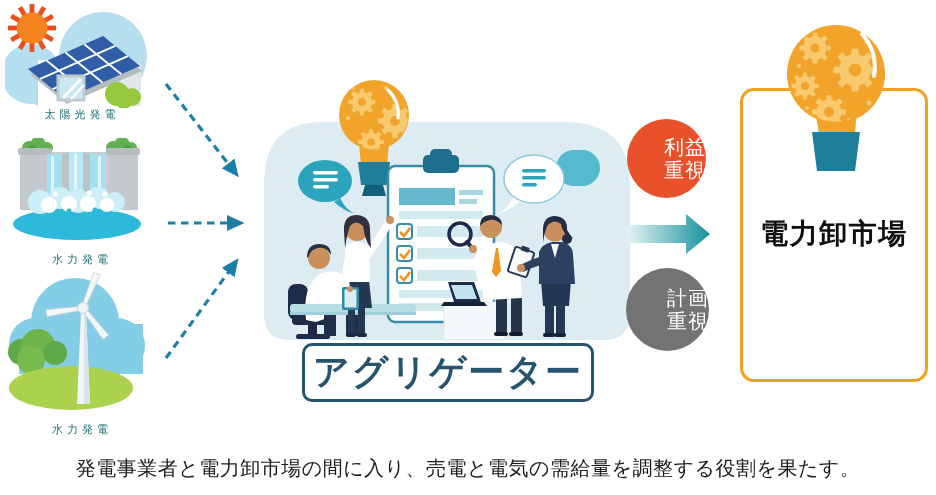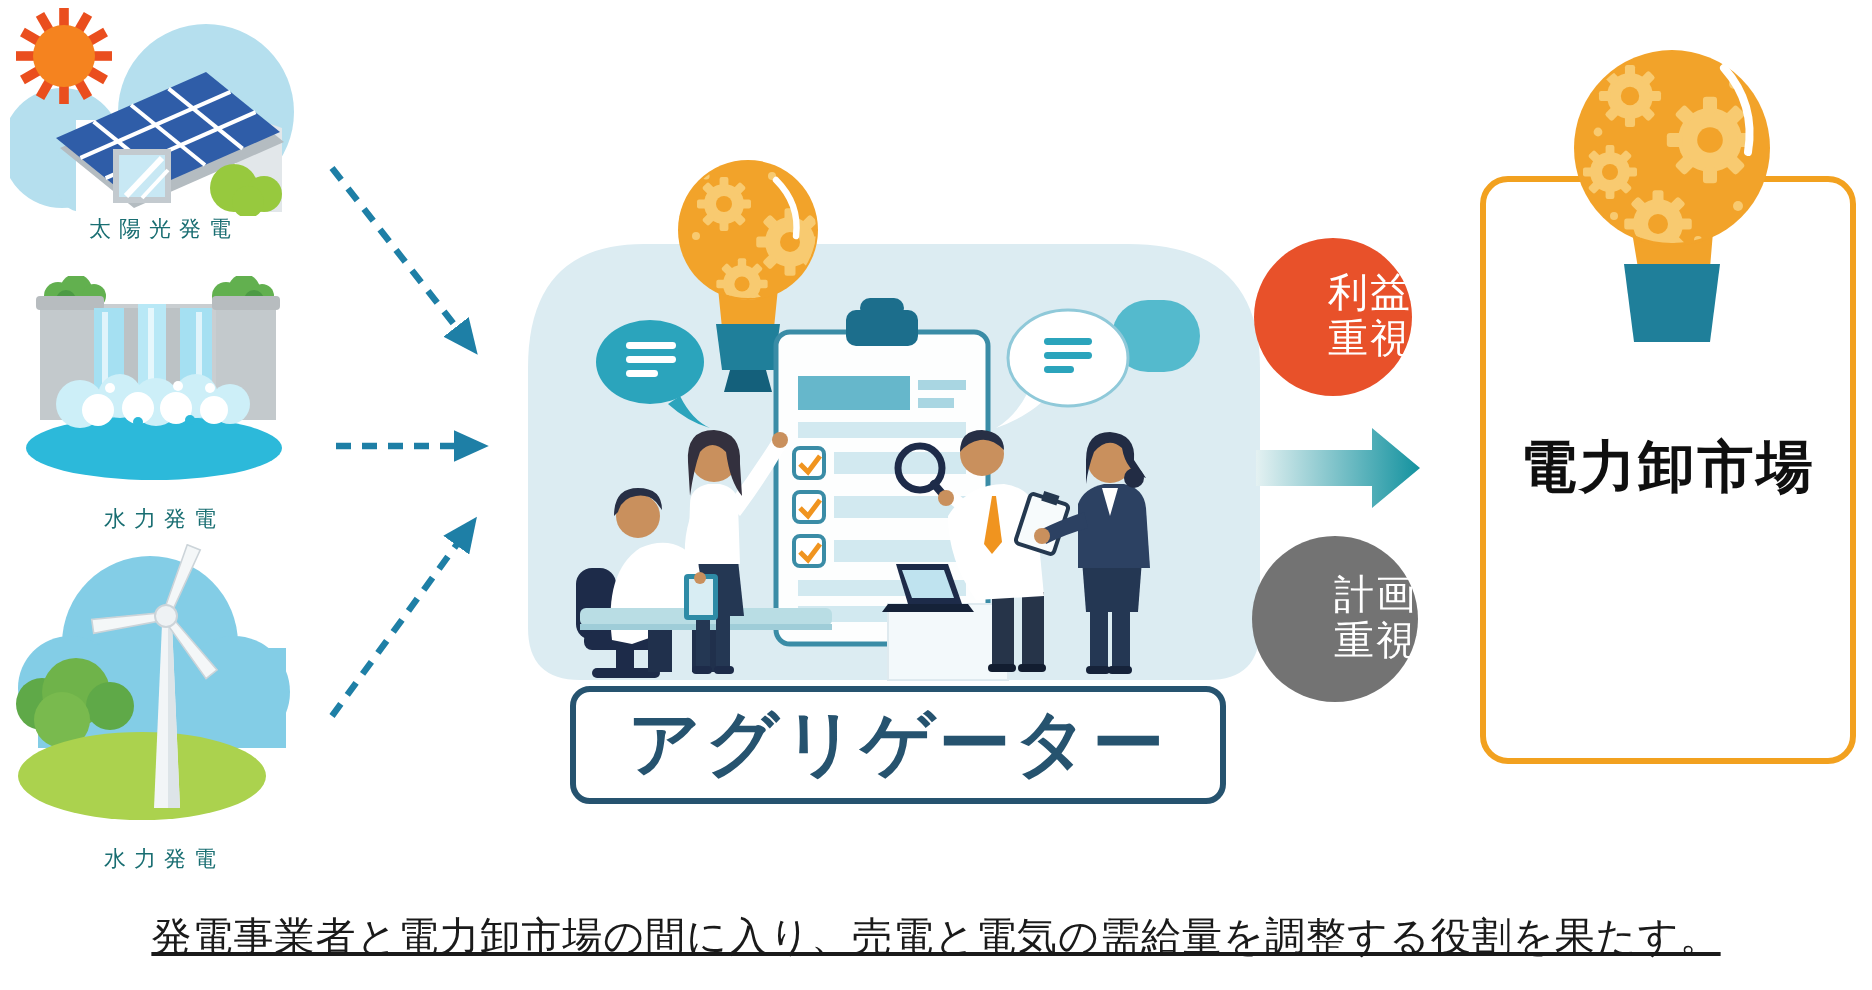--- a/index.html
+++ b/index.html
@@ -7,21 +7,21 @@
     position:relative;width:936px;height:495px;background:#ffffff;overflow:hidden;
     font-family:"Liberation Sans","DejaVu Sans",sans-serif;
   }
   .abs{position:absolute;}
   .src-label{
     position:absolute;width:150px;text-align:center;
     font-size:11px;font-weight:400;letter-spacing:4px;padding-left:4px;
     color:#196e72;box-sizing:border-box;
   }
   #aggregator-box{
-    position:absolute;left:285px;top:343px;width:328px;height:59px;
+    position:absolute;left:302px;top:343px;width:292px;height:59px;
     border:3px solid #26536f;border-radius:10px;box-sizing:border-box;
     display:flex;align-items:center;justify-content:center;background:#fff;
   }
   #aggregator-box span{
     font-size:36px;font-weight:bold;letter-spacing:2px;color:#26536f;white-space:nowrap;
   }
   .badge{
     position:absolute;border-radius:50%;display:flex;flex-direction:column;
     align-items:flex-end;justify-content:center;color:#fff;font-weight:normal;
     font-size:20px;line-height:23px;letter-spacing:1px;text-align:center;
@@ -31,21 +31,21 @@
   #market-box{
     position:absolute;left:740px;top:88px;width:188px;height:294px;
     border:3px solid #f2a11f;border-radius:14px;box-sizing:border-box;background:#fff;
   }
   #market-label{
     position:absolute;left:0;top:124px;width:100%;text-align:center;
     font-size:28px;font-weight:bold;letter-spacing:1.5px;color:#0f0f0f;
   }
   #caption{
     position:absolute;left:0;top:455px;width:936px;text-align:center;
-    font-size:20px;letter-spacing:0.5px;color:#1a1a1a;white-space:nowrap;text-decoration:underline;
+    font-size:20px;letter-spacing:0.5px;color:#1a1a1a;white-space:nowrap;
   }
 </style>
 </head>
 <body>
 
 <div id="canvas">
 
   <svg class="abs" style="left:5px;top:4px" width="150" height="104" viewBox="0 0 150 104">
     <circle cx="26" cy="70" r="30" fill="#b5dfee"></circle>
     <circle cx="98" cy="52" r="44" fill="#b5dfee"></circle>

